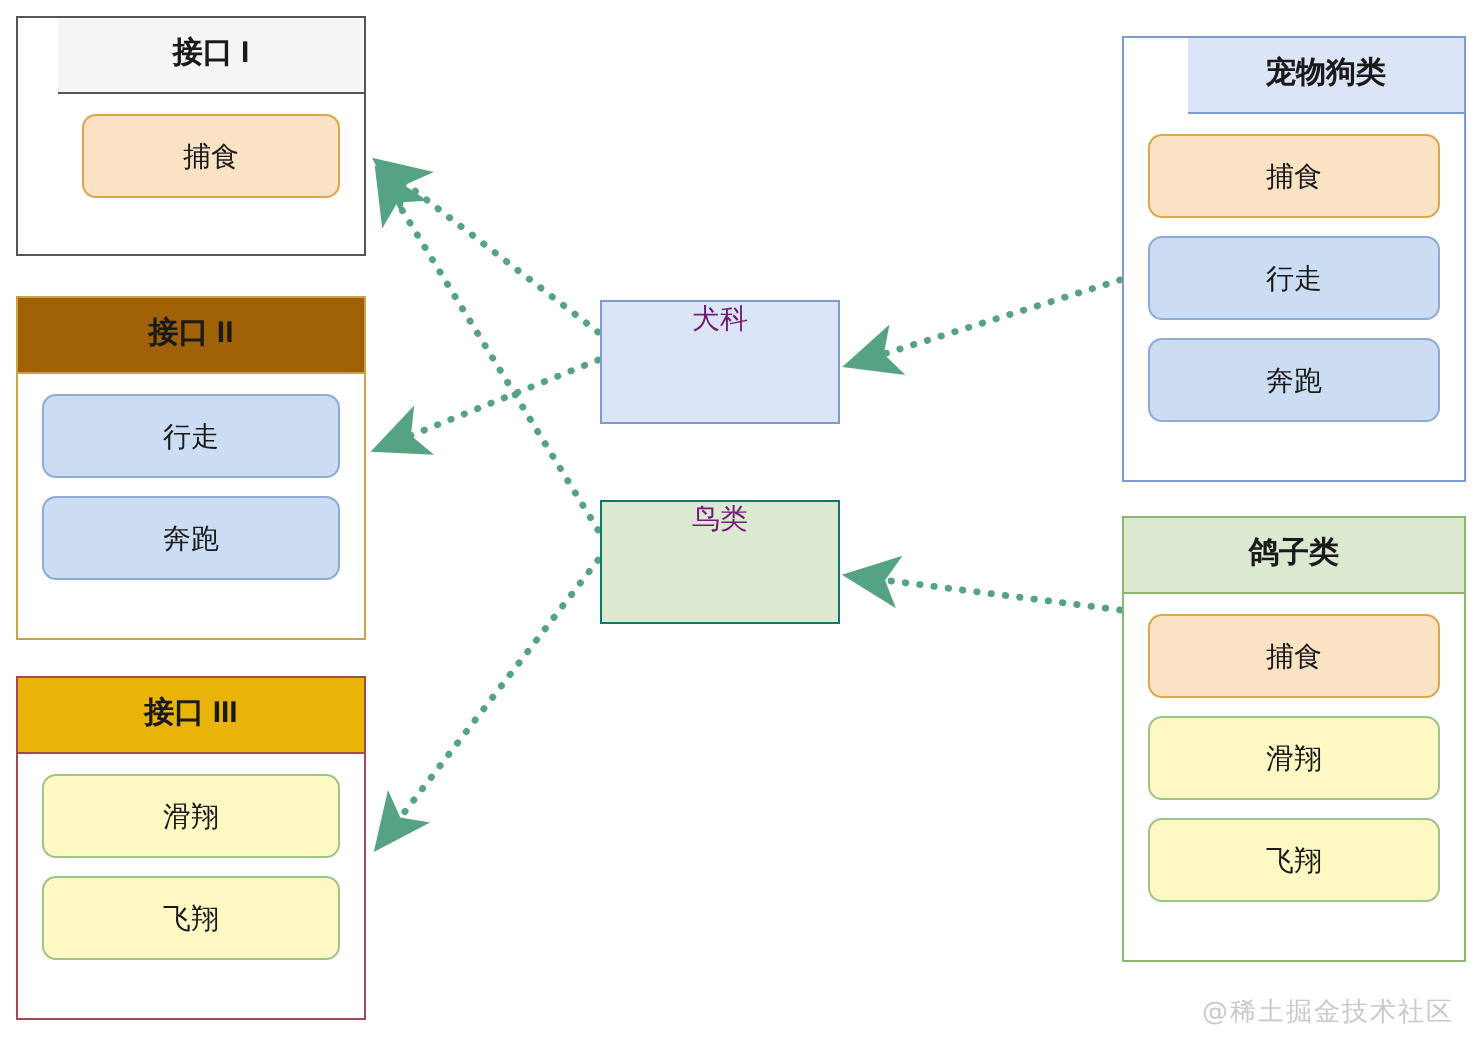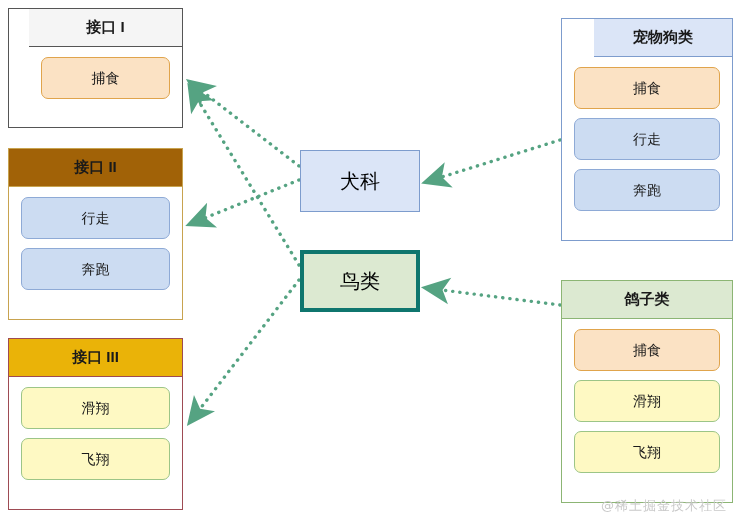--- a/index.html
+++ b/index.html
@@ -74,27 +74,27 @@
   .card.bd-amber .card-title { border-bottom-color: #c8a34f; }
   .card.bd-pink  .card-title { border-bottom-color: #9e4b53; }
   .card.bd-blue  .card-title { border-bottom-color: #7d9ccd; }
   .card.bd-green .card-title { border-bottom-color: #8cb574; }
 
   
   .node {
     position: absolute;
     box-sizing: border-box;
     display: flex;
-    align-items: center;
+    align-items: flex-start;
     justify-content: center;
-    font-size: 20px;
-    color: #000000;
+    font-size: 14px;
+    color: #701a75;
   }
   .node-blue  { background: #dbe5f7; border: 1px solid #7d9ccd; }
-  .node-green { background: #dce9d1; border: 4px solid #0f766e; }
+  .node-green { background: #dce9d1; border: 1px solid #0f766e; }
 
   
   #arrows {
     position: absolute;
     left: 0; top: 0;
     width: 741px;
     height: 521px;
     pointer-events: none;
   }
 
@@ -167,21 +167,21 @@
 
   <div class="card bd-blue" style="left:561px; top:18px; width:172px; height:223px;">
     <div class="card-title hdr-blue">宠物狗类</div>
     <div class="card-body">
       <div class="pill pill-orange">捕食</div>
       <div class="pill pill-blue">行走</div>
       <div class="pill pill-blue">奔跑</div>
     </div>
   </div>
 
-  <div class="card bd-green" style="left:561px; top:280px; width:172px; height:223px;">
+  <div class="card bd-green" style="left:561px; top:258px; width:172px; height:223px;">
     <div class="card-title hdr-green">鸽子类</div>
     <div class="card-body">
       <div class="pill pill-orange">捕食</div>
       <div class="pill pill-green">滑翔</div>
       <div class="pill pill-green">飞翔</div>
     </div>
   </div>
 
   <div id="watermark">@稀土掘金技术社区</div>
 

